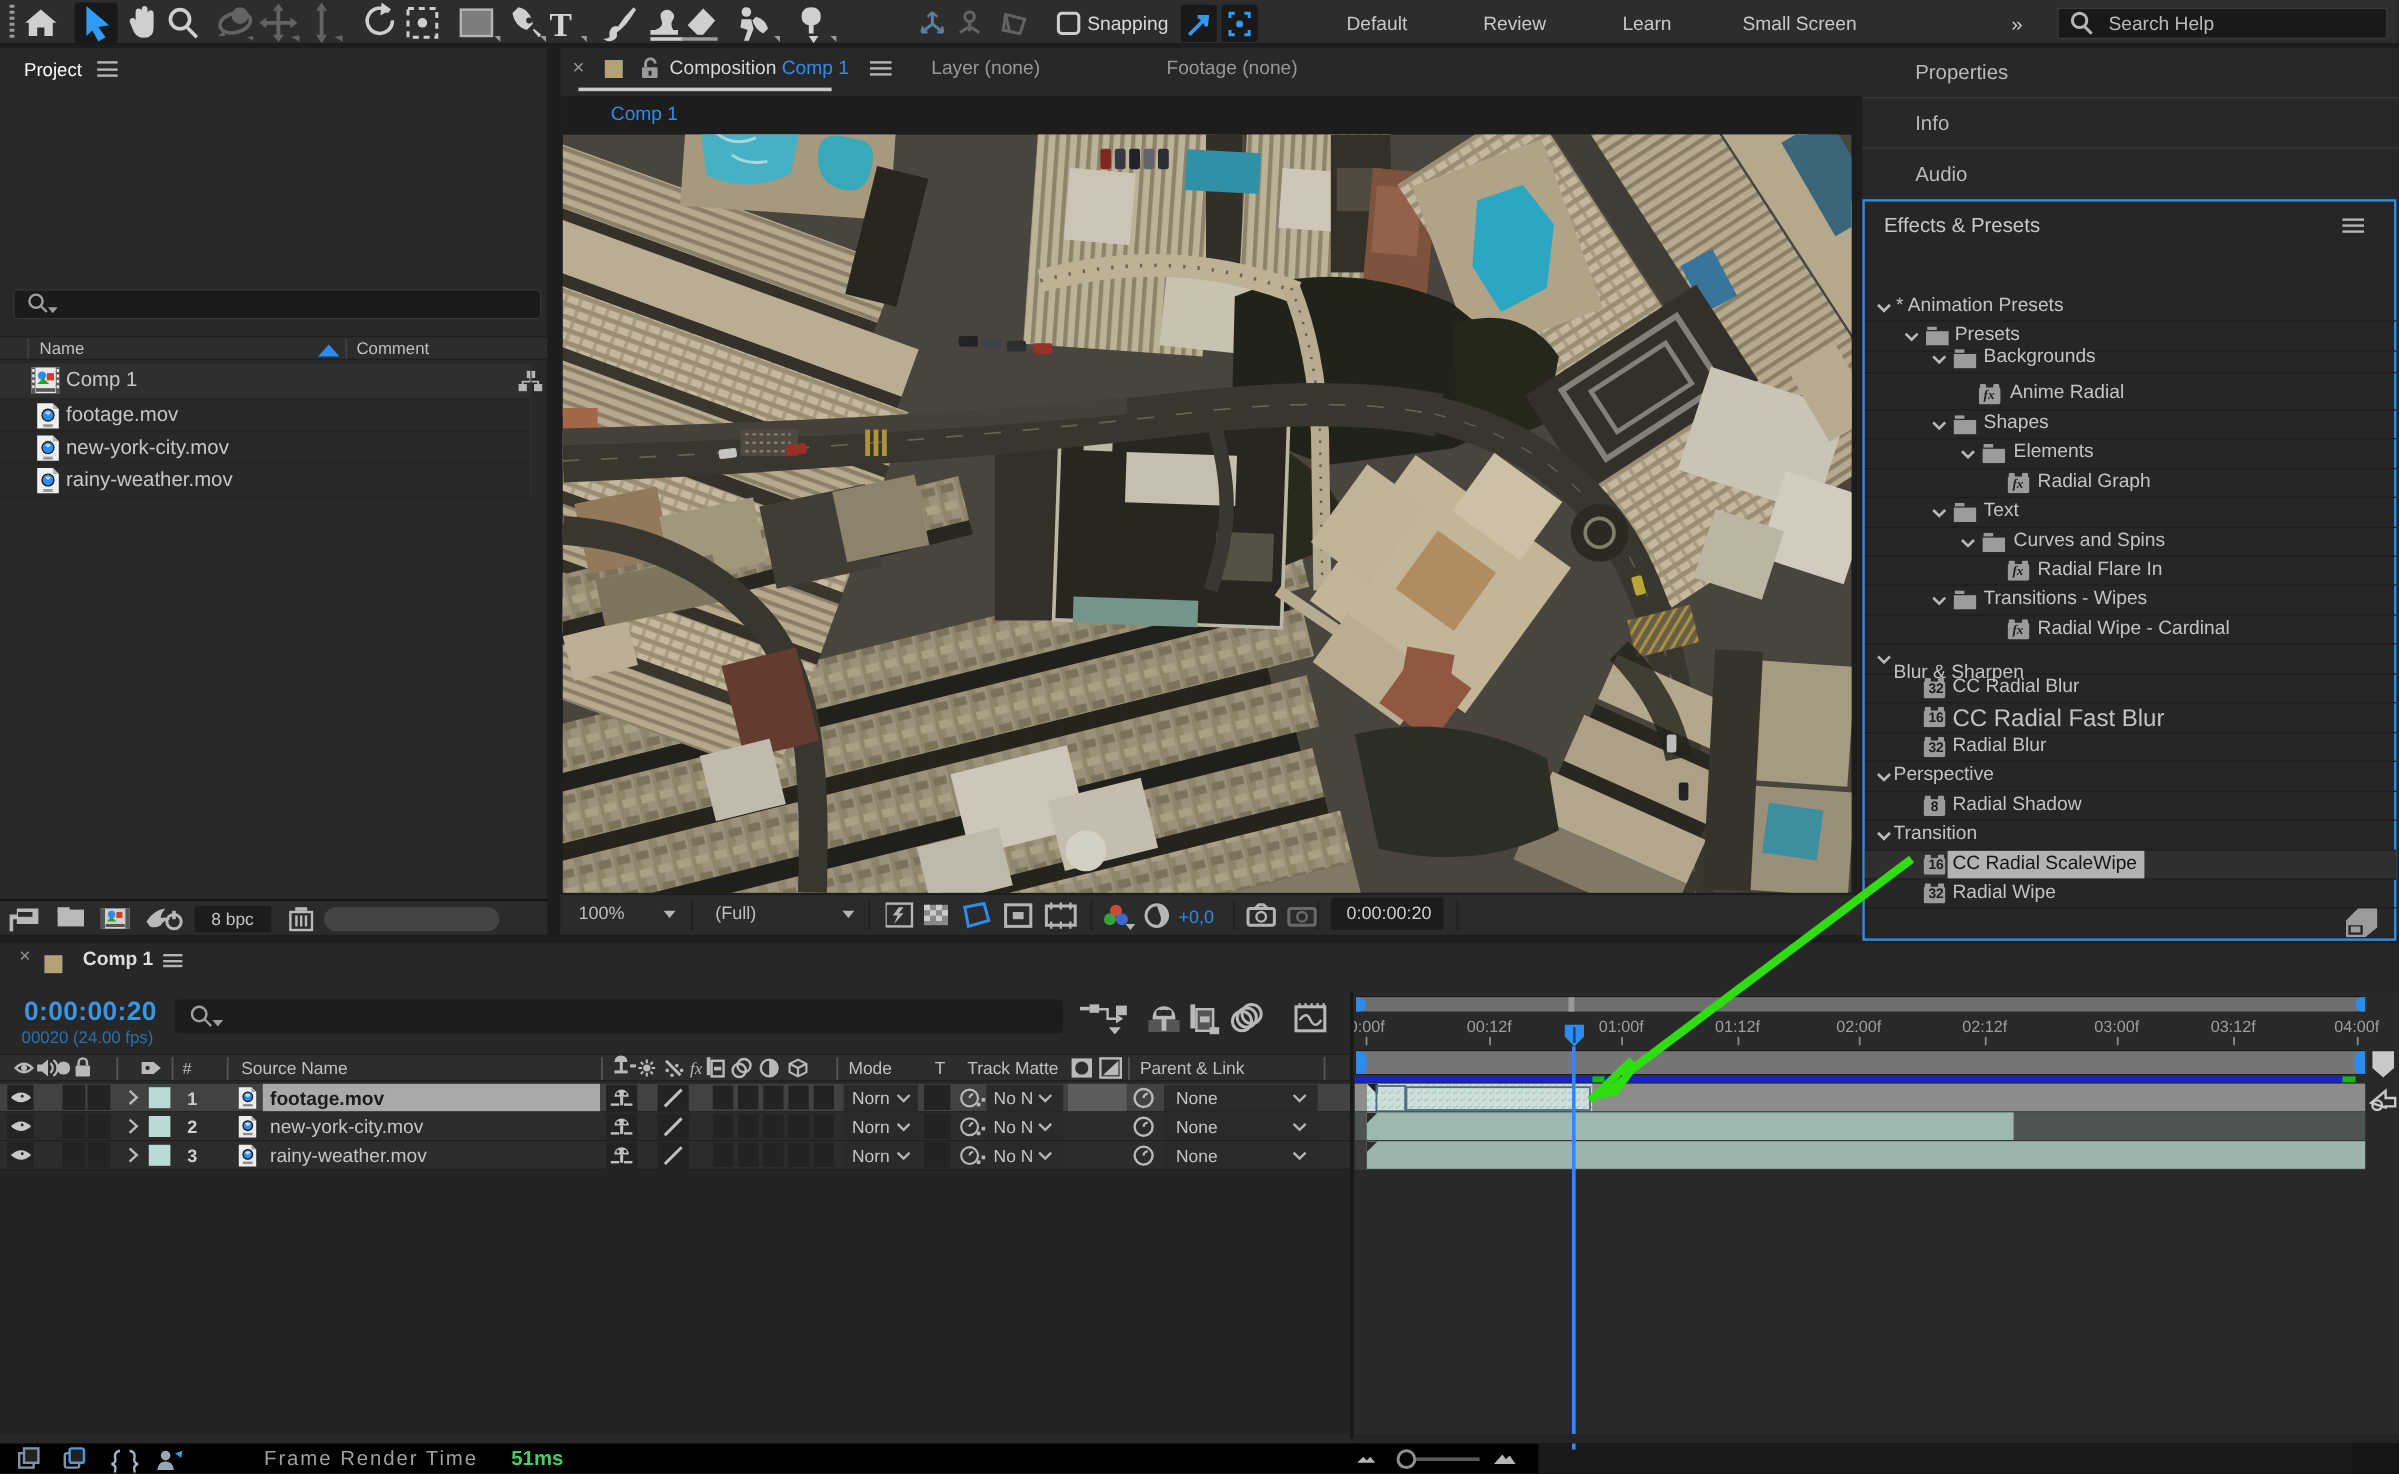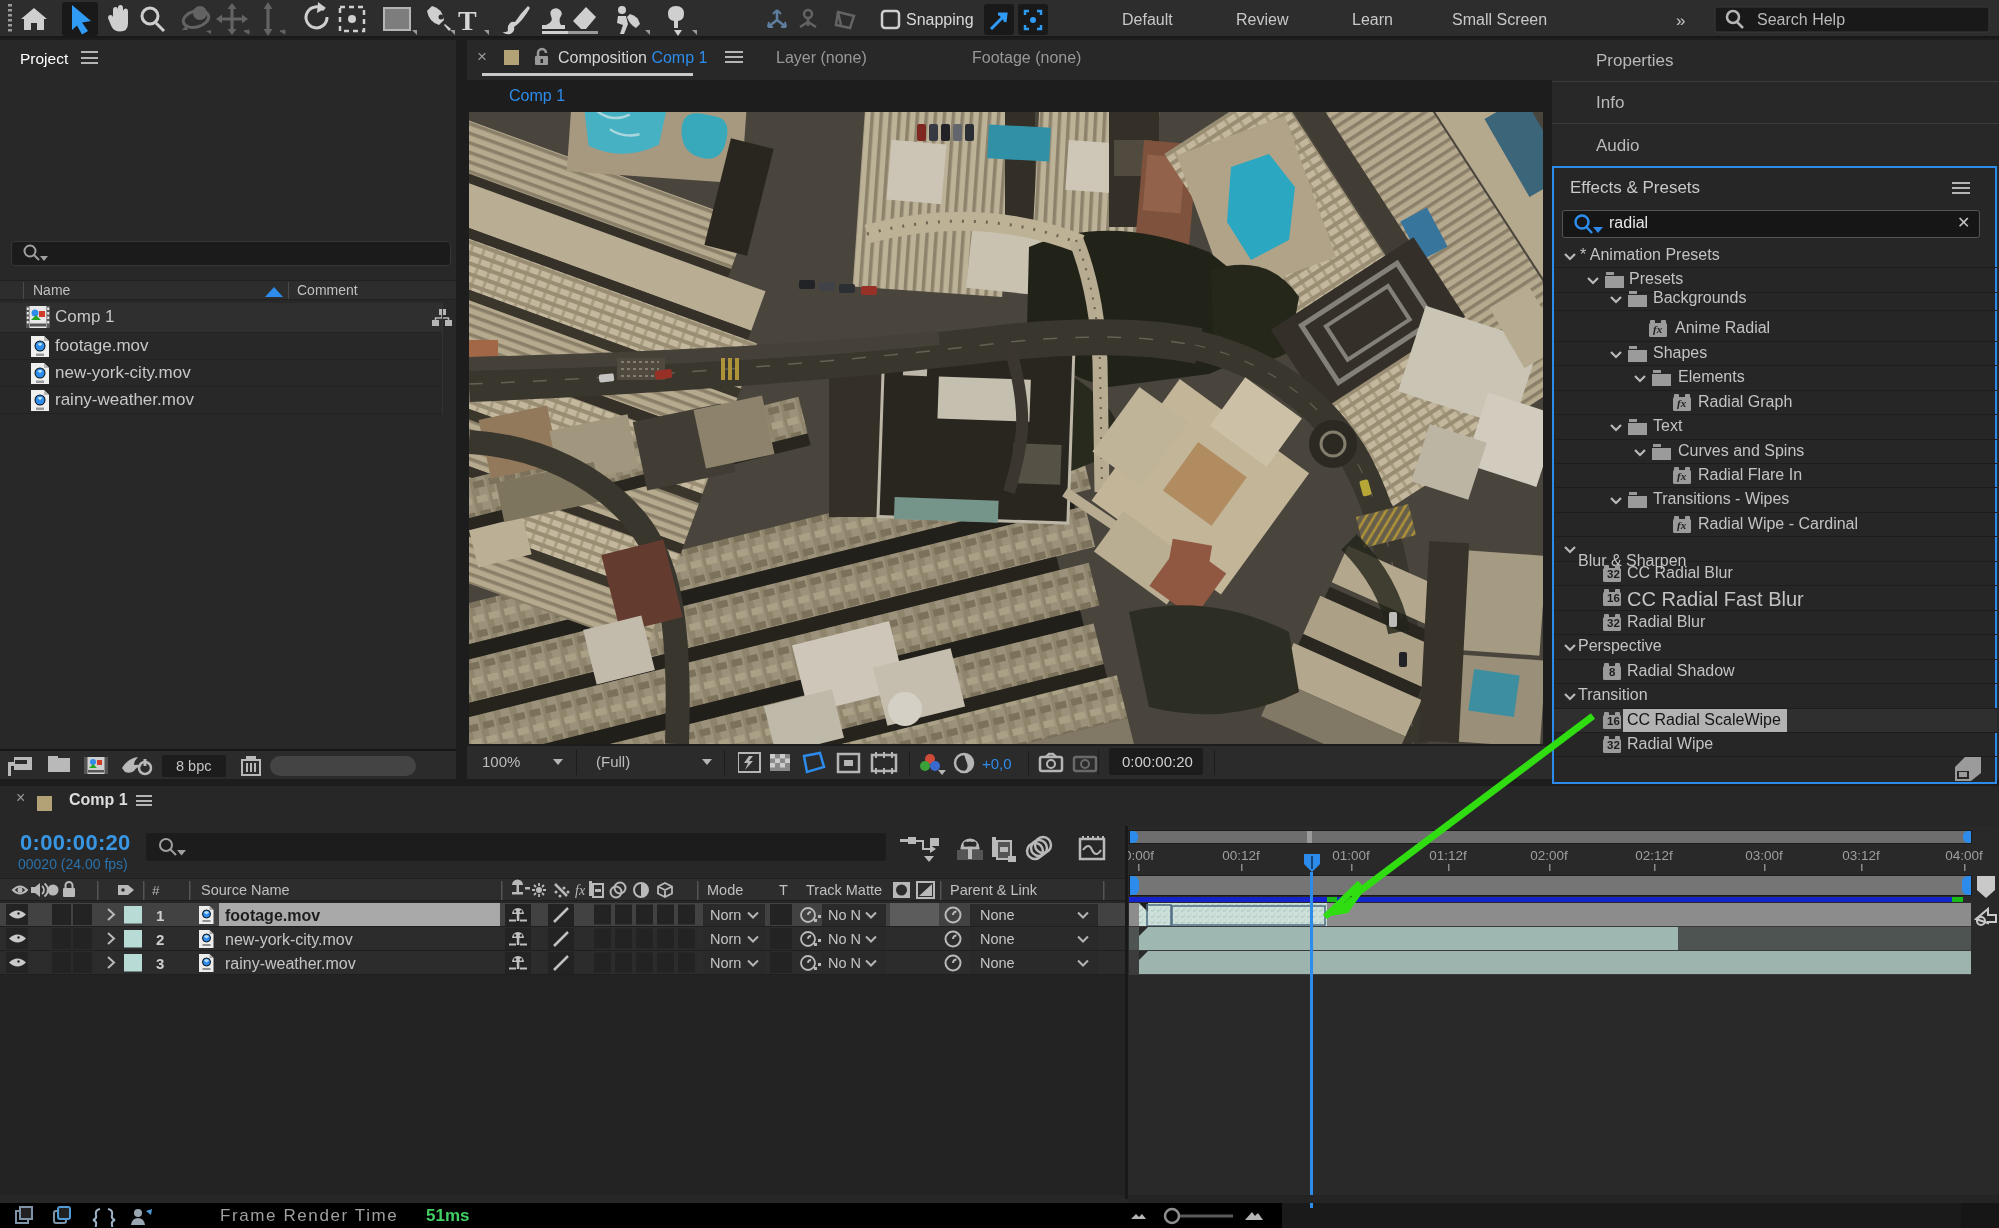--- a/index.html
+++ b/index.html
@@ -576,31 +576,20 @@
     <div class="abs" style="left:0;top:41px;width:447px;height:1px;background:#3c3c3c"></div>
     <div class="abs" style="left:44px;top:53px;font-size:17px;color:#b9b9b9;">Info</div>
     <div class="abs" style="left:0;top:83px;width:447px;height:1px;background:#3c3c3c"></div>
     <div class="abs" style="left:44px;top:96px;font-size:17px;color:#b9b9b9;">Audio</div>
 
     <div class="abs" id="enp" style="left:0;top:126px;width:445px;height:618px;background:#262626;border:2px solid #2d8ceb;">
       <div class="abs" style="left:16px;top:10px;font-size:17px;color:#c9c9c9;">Effects &amp; Presets</div>
       <div class="abs" style="left:398px;top:14px;width:18px;height:12px;border-top:2.5px solid #b5b5b5;border-bottom:2.5px solid #b5b5b5;">
           <div style="margin-top:3px;border-top:2.5px solid #b5b5b5;"></div>
         </div>
-      <div class="abs" style="left:8px;top:42px;width:418px;height:28px;background:#161616;border:1px solid #555;border-radius:3px;">
-        <svg width="40" height="26" style="margin:1px 0 0 8px">
-            <g stroke="#2d8ceb" stroke-width="2.5" fill="none">
-              <circle cx="11" cy="10" r="6.5"></circle>
-              <line x1="15.5" y1="15" x2="21" y2="21"></line>
-            </g>
-            <path d="M22 15 l10 0 -5 6z" fill="#2d8ceb"></path>
-          </svg>
-        <div class="abs" style="left:46px;top:3px;font-size:16px;color:#e8e8e8;">radial</div>
-        <div class="abs" style="left:394px;top:2px;font-size:16px;color:#c5c5c5;">✕</div>
-      </div>
       <div id="tree" class="abs" style="left:0;top:76px;width:443px;">
       <div class="abs" style="left:0;top:0px;width:443px;height:24px;border-bottom:1px solid #1d1d1d;">
       <svg class="abs" style="left:9px;top:8px" width="14" height="10">
               <path d="M2 2 L7 7 L12 2" stroke="#b9b9b9" stroke-width="2.2" fill="none"></path>
             </svg>
       <div class="abs" style="left:26px;top:2px;font-size:16px;color:#c3c3c3;">* Animation Presets</div>
       </div>
       <div class="abs" style="left:0;top:24px;width:443px;height:25px;border-bottom:1px solid #1d1d1d;">
       <svg class="abs" style="left:32px;top:8px" width="14" height="10">
               <path d="M2 2 L7 7 L12 2" stroke="#b9b9b9" stroke-width="2.2" fill="none"></path>

